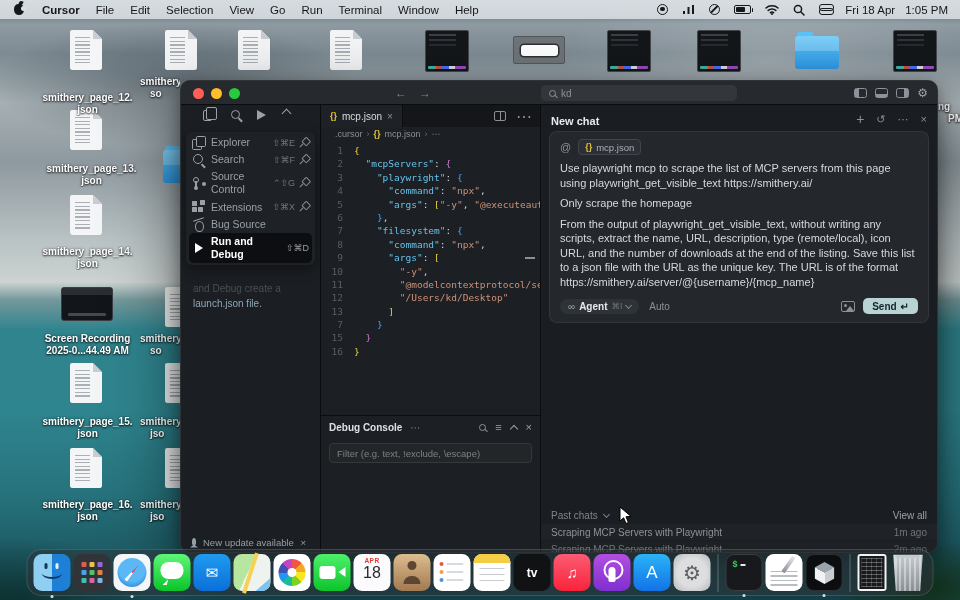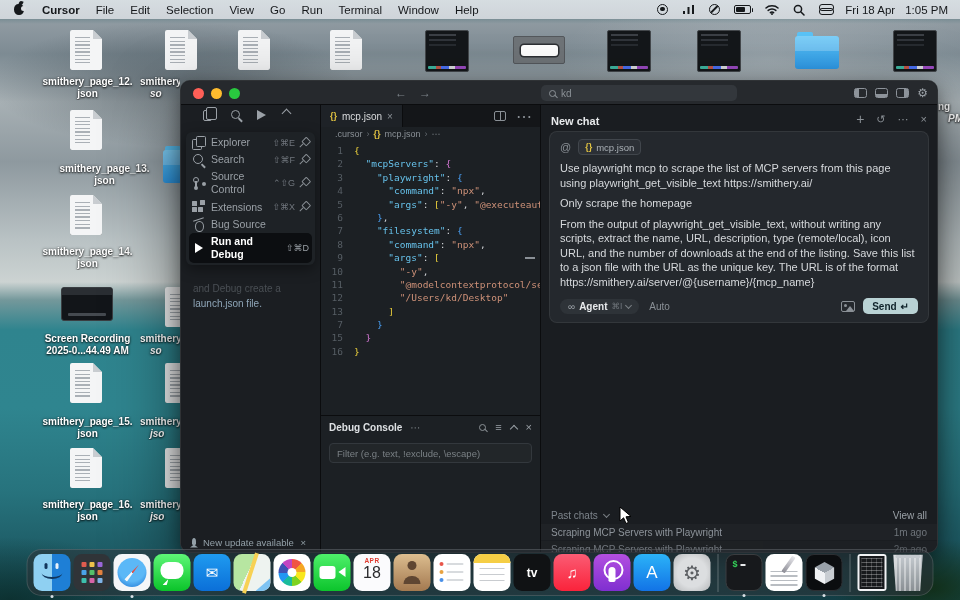--- a/index.html
+++ b/index.html
@@ -52,21 +52,21 @@
   .t-shot .art::after { content:""; position:absolute; left:2px; right:2px; bottom:2px; height:3px; border-radius:1px;
       background:linear-gradient(90deg,#3fb5a0 0 20%,#c05548 20% 35%,#4a6ff0 35% 55%,#d8dadd 55% 70%,#9a4ac0 70% 100%); }
   .t-whitebar .art { width:52px; height:28px; background:#6f7478; border:1px solid #54585c; border-radius:2px; }
   .t-whitebar .art::before { content:""; position:absolute; left:7px; top:8px; width:37px; height:11px; background:#fff; border-radius:3px; box-shadow:0 0 0 1.5px #2c2f33; }
   .t-folder .art { width:44px; height:33px; background:linear-gradient(180deg,#5ac3f7,#2e99e6); border-radius:3px; }
   .t-folder .art::before { content:""; position:absolute; top:-4px; left:2px; width:16px; height:5px; background:#5ac3f7; border-radius:2px 2px 0 0; }
   .t-folder .art::after { content:""; position:absolute; left:0; right:0; top:0; height:46%; background:rgba(255,255,255,.22); border-radius:3px 3px 0 0; }
   .dlabel { position:absolute; z-index:1; font-size:10px; line-height:1.18; font-weight:600; color:#fff; text-align:center;
       text-shadow:0 1px 2px rgba(0,0,0,.85), 0 0 3px rgba(0,0,0,.5); overflow:hidden; white-space:nowrap; }
   .dlabel.clip { text-align:left; }
-  .dlabel.clip div:last-child { padding-left:10px;font-style:italic; }
+  .dlabel.clip div:last-child { padding-left:10px; }
   
   #win { position:absolute; left:180px; top:80px; width:758px; height:473px; z-index:5;
     background:#1b1e22; border-radius:10px; border:1px solid rgba(255,255,255,.09);
     box-shadow:0 28px 70px rgba(0,0,0,.55), 0 6px 18px rgba(0,0,0,.4); overflow:hidden; }
   #titlebar { position:relative; height:24px; background:#26292d; border-bottom:1px solid #0b0c0e; }
   .tl { position:absolute; top:7px; width:11px; height:11px; border-radius:50%; }
   .tl-r { left:12px; background:#ff5f57; } .tl-y { left:30px; background:#febc2e; } .tl-g { left:48px; background:#29c83f; }
   .nav-ar { position:absolute; top:0; height:24px; display:flex; align-items:center; color:#7d848a; font-size:12px; }
   #nav-back { left:214px; } #nav-fwd { left:238px; }
   #tb-search { position:absolute; left:360px; top:4px; width:196px; height:16px; background:#33373c; border-radius:5px;
@@ -340,26 +340,26 @@
       <div class="dico t-folder" style="left: 795px; top: 36px;">
         <div class="art"></div>
       </div>
 
       <div class="dico t-shot" style="left: 893px; top: 30px;">
         <div class="art"></div>
       </div>
     </div>
   <div>
 
-      <div class="dlabel" style="left: 40px; top: 76px; width: 95px;">
+      <div class="dlabel" style="left: 40px; top: 92px; width: 95px;">
         <div>smithery_page_12.</div>
         <div>json</div>
       </div>
 
-      <div class="dlabel" style="left: 57px; top: 163px; width: 95px;">
+      <div class="dlabel" style="left: 44px; top: 163px; width: 95px;">
         <div>smithery_page_13.</div>
         <div>json</div>
       </div>
 
       <div class="dlabel" style="left: 40px; top: 246px; width: 95px;">
         <div>smithery_page_14.</div>
         <div>json</div>
       </div>
 
       <div class="dlabel" style="left: 34px; top: 333px; width: 107px;">

